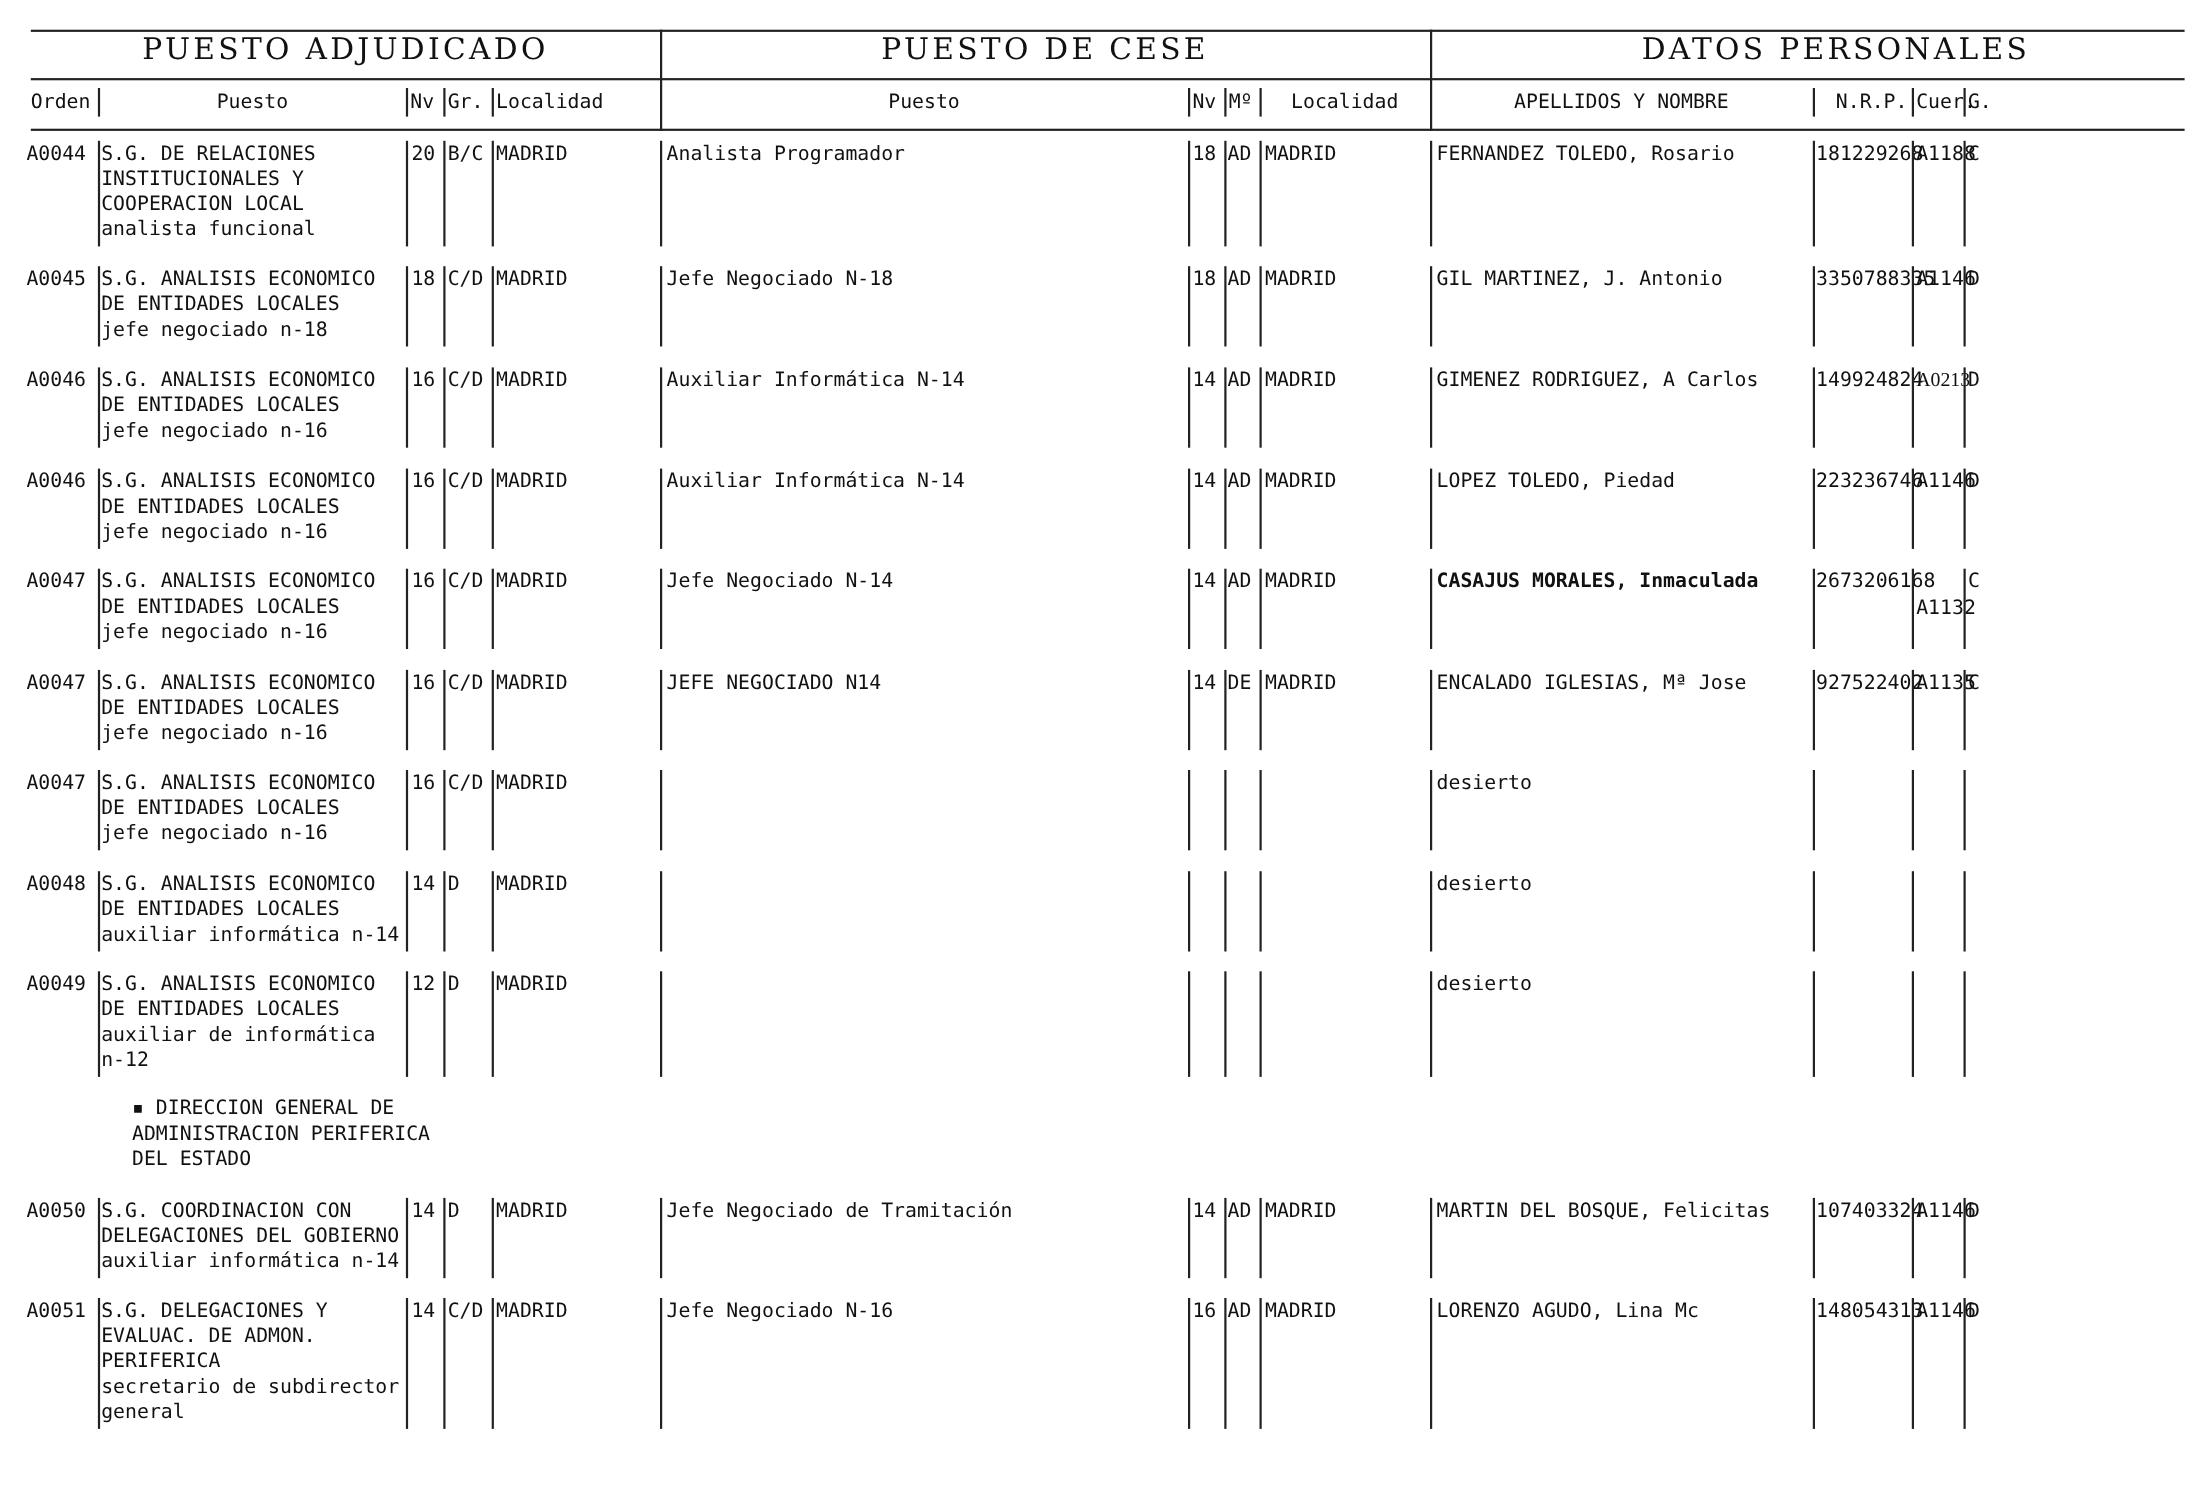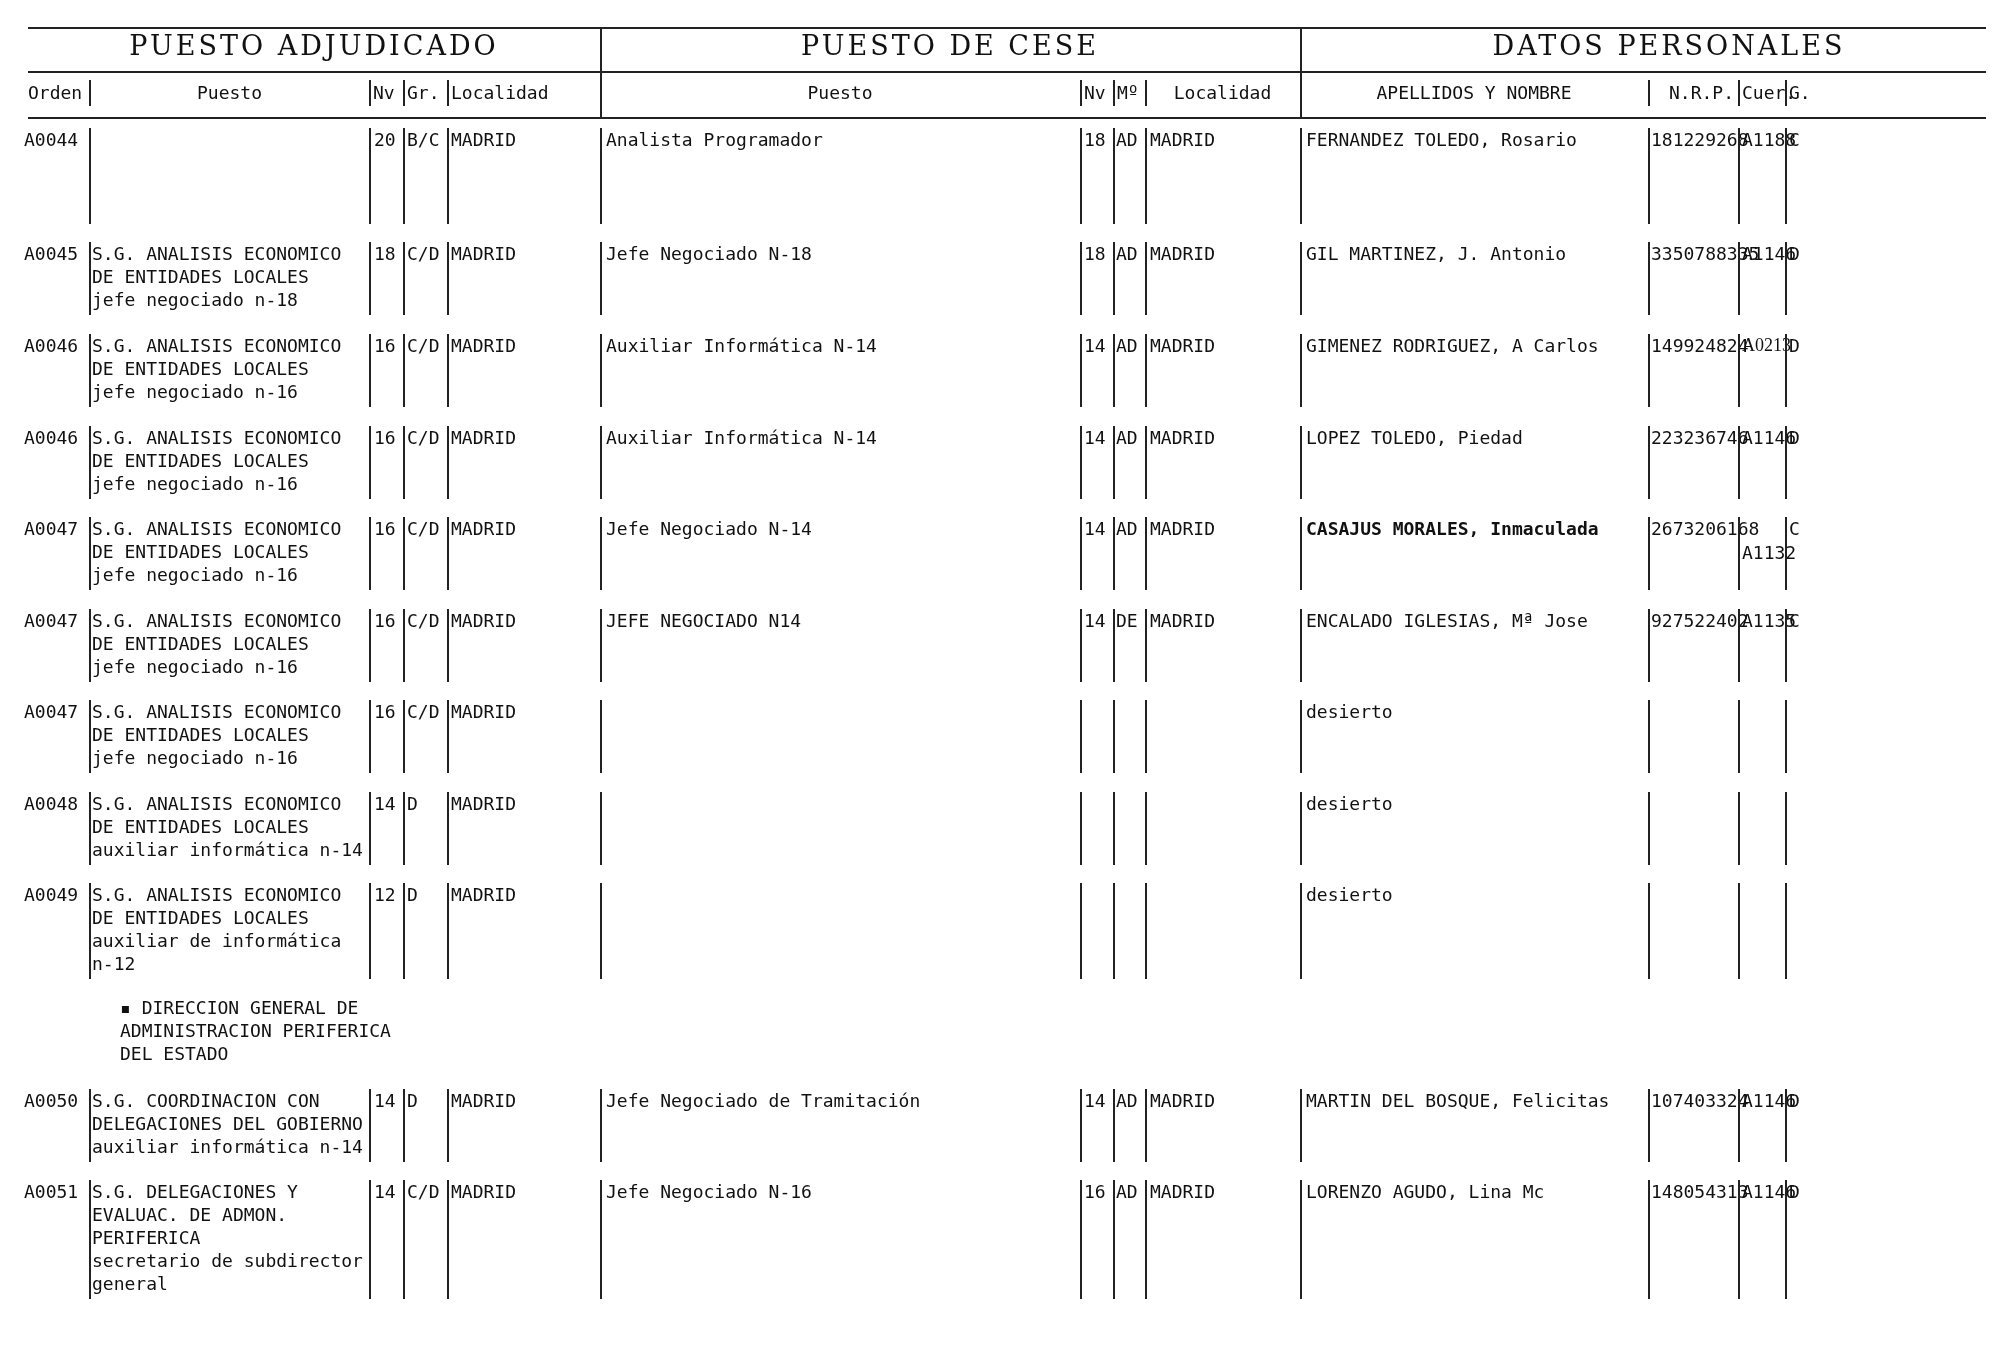--- a/index.html
+++ b/index.html
@@ -53,20 +53,21 @@
 <div class="colhead" style="left:1648px; width:86px; text-align:right;">N.R.P.</div>
 <div class="vdiv" style="left:1738px; top:80px; height:26px;"></div>
 <div class="colhead" style="left:1742px;">Cuer.</div>
 <div class="vdiv" style="left:1785px; top:80px; height:26px;"></div>
 <div class="colhead" style="left:1789px;">G.</div>
 
 <div id="rows">
     <div class="row" style="top: 128px; height: 96px;">
       <div class="cell" style="left: 24px;">A0044</div>
       <div class="vbar" style="left: 89px; height: 96px;"></div>
+      <div class="cell" style="left: 92px;"><span class="ln">S.G. DE RELACIONES</span><span class="ln">INSTITUCIONALES Y</span><span class="ln">COOPERACION LOCAL</span><span class="ln">analista funcional</span></div>
       <div class="vbar" style="left: 369px; height: 96px;"></div>
       <div class="cell" style="left: 374px;">20</div>
       <div class="vbar" style="left: 403px; height: 96px;"></div>
       <div class="cell" style="left: 407px;">B/C</div>
       <div class="vbar" style="left: 447px; height: 96px;"></div>
       <div class="cell" style="left: 451px;">MADRID</div>
       <div class="vbar" style="left: 600px; height: 96px;"></div>
       <div class="cell" style="left: 606px;">Analista Programador</div>
       <div class="vbar" style="left: 1080px; height: 96px;"></div>
       <div class="cell" style="left: 1084px;">18</div>

